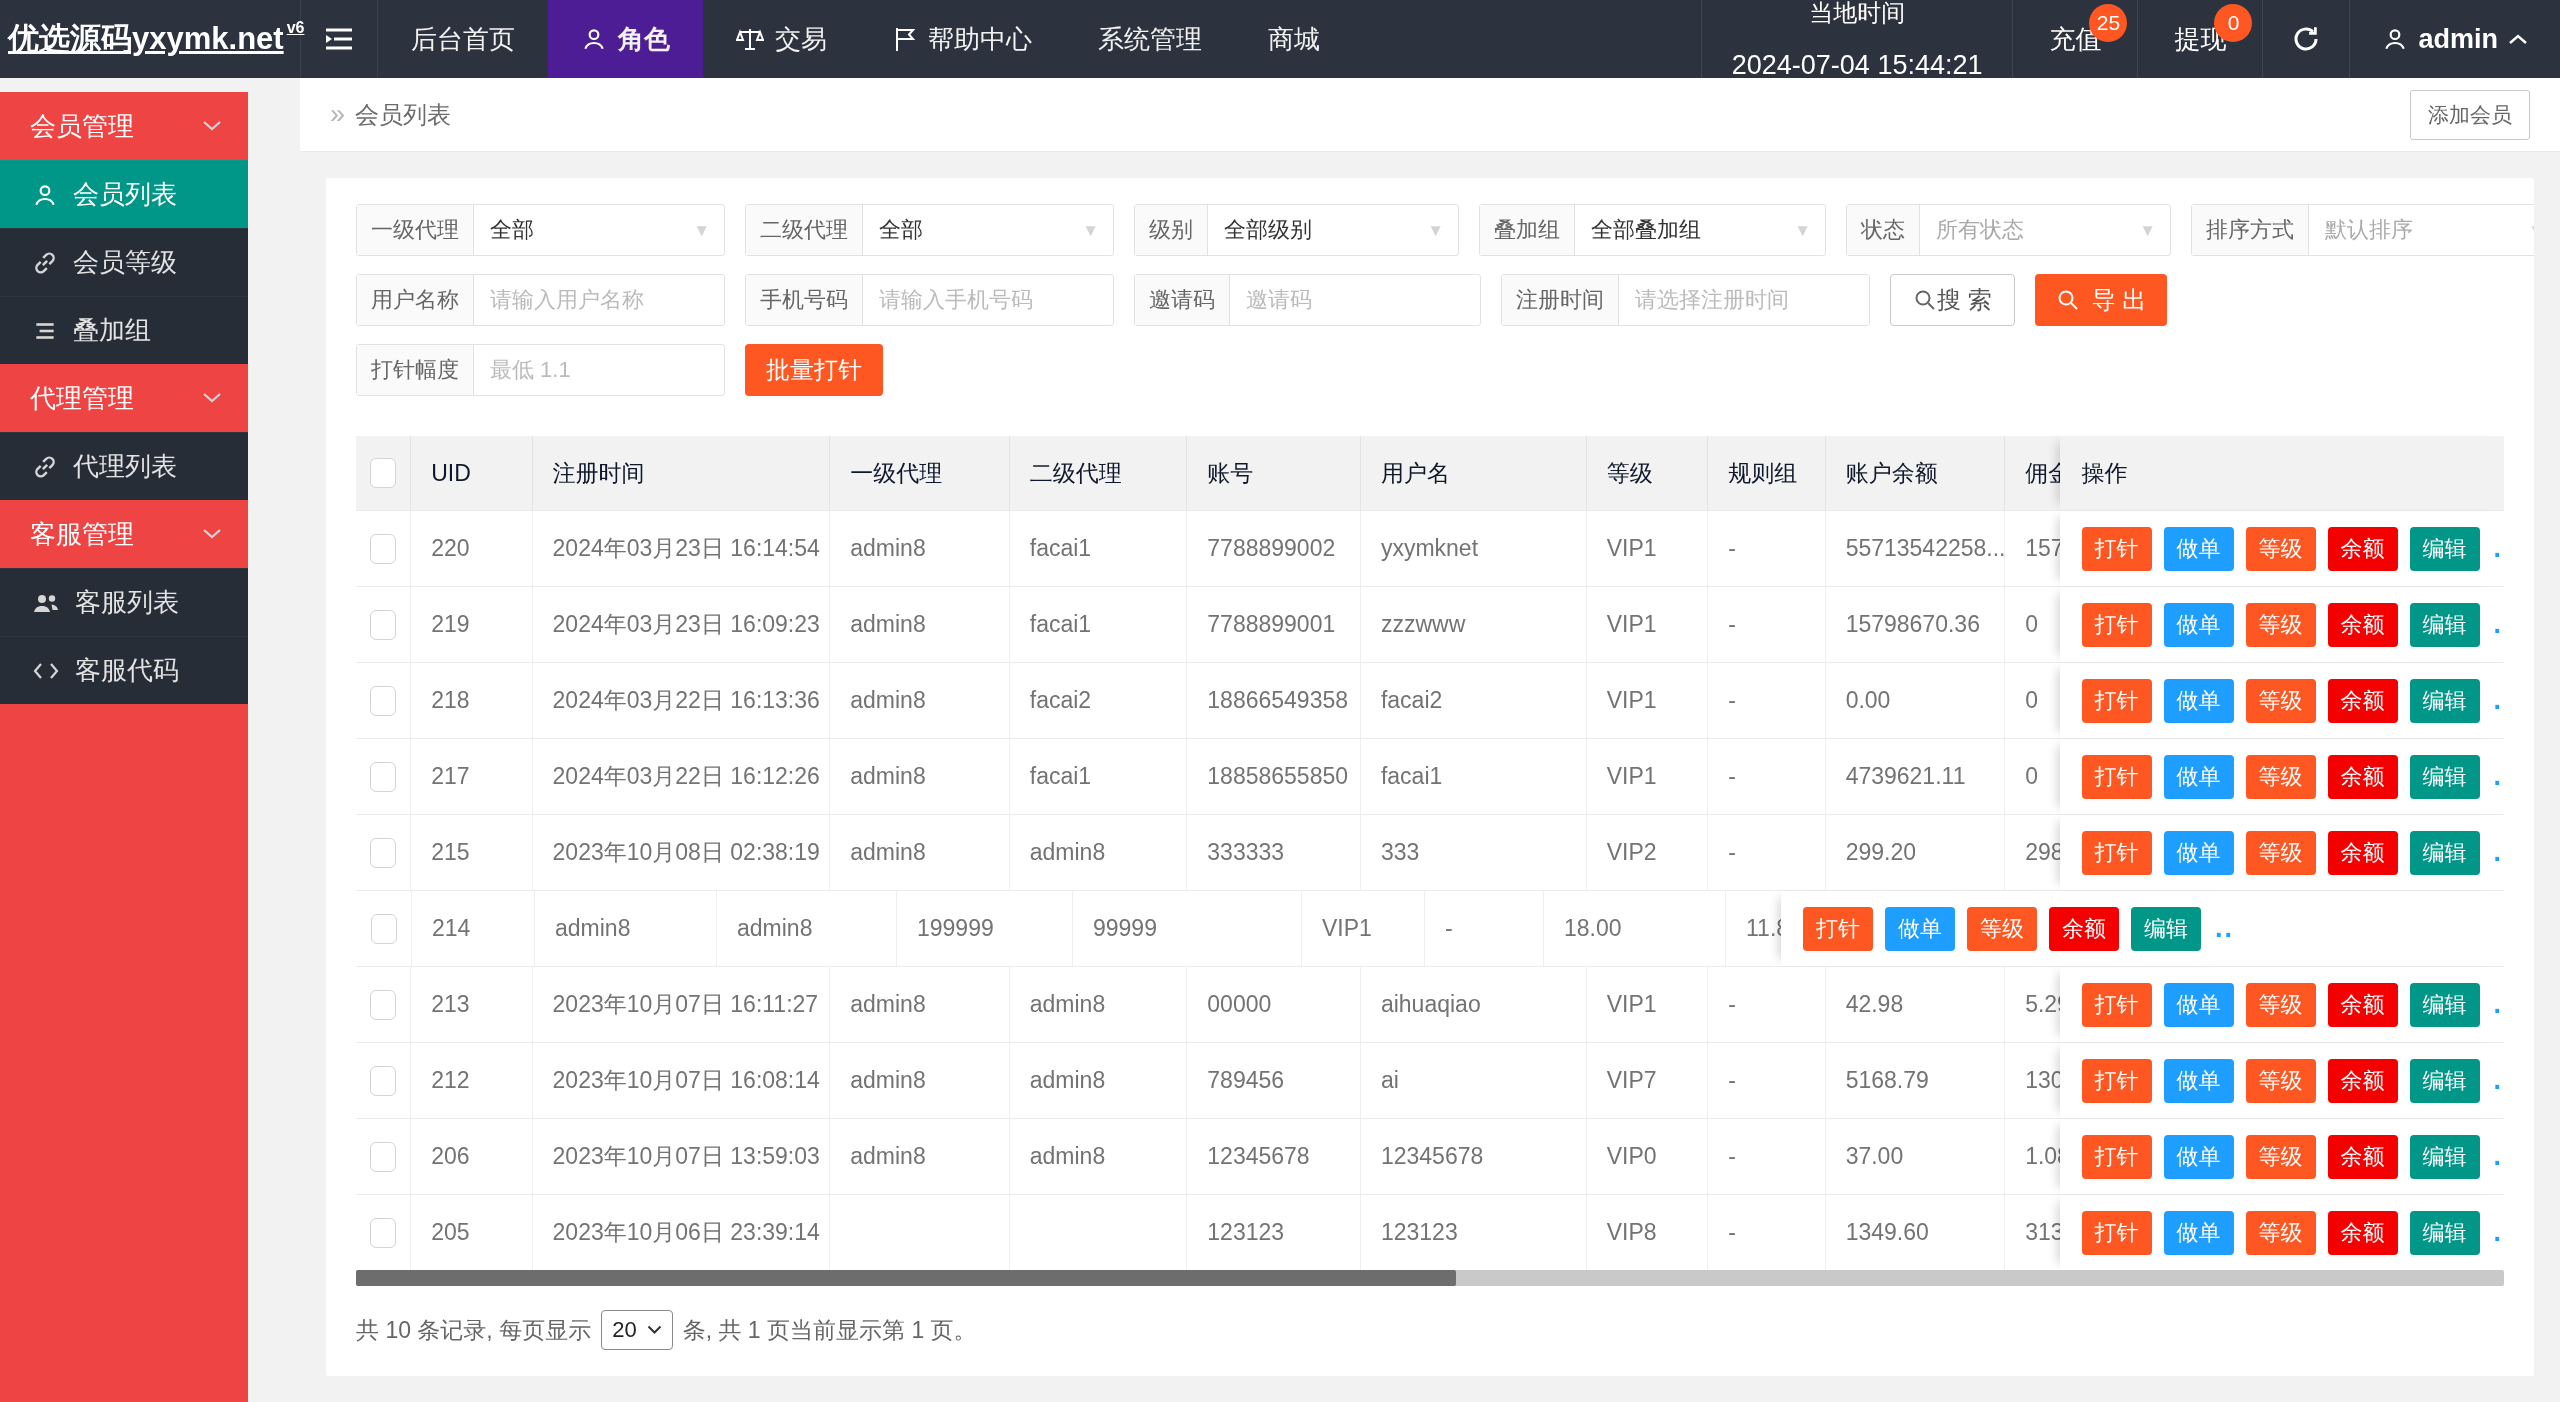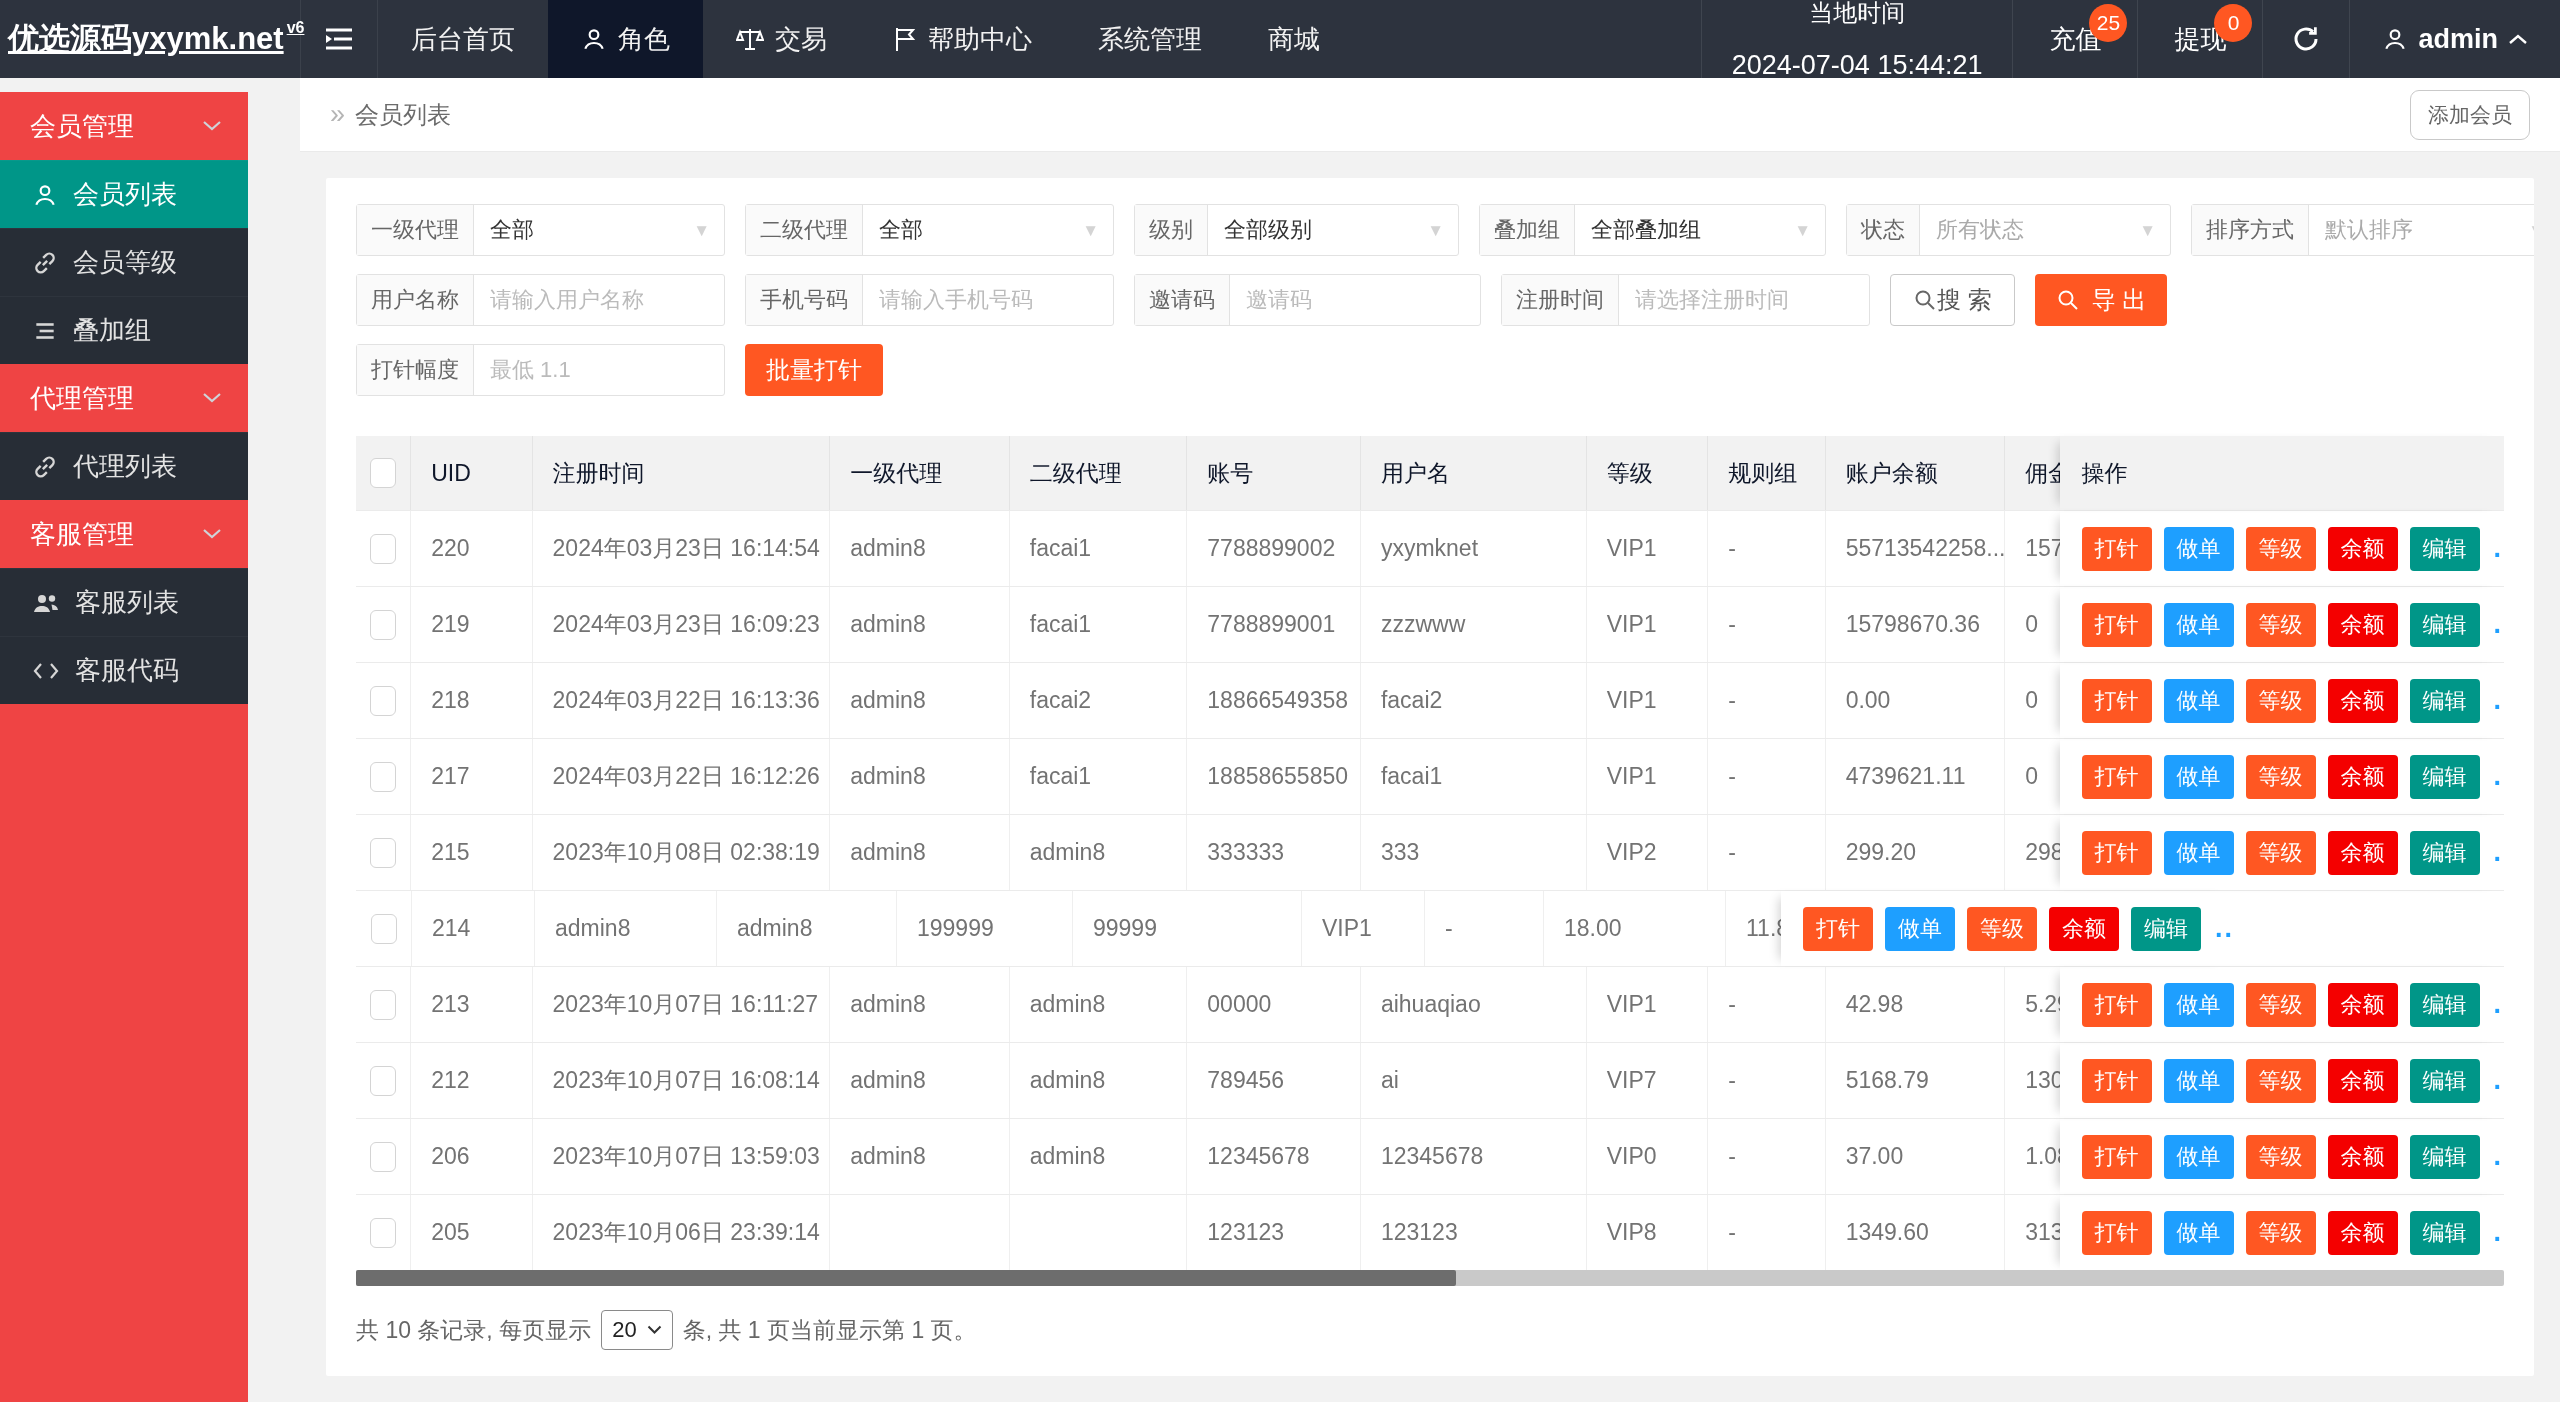--- a/index.html
+++ b/index.html
@@ -11,21 +11,21 @@
   .header { position:absolute; top:0; left:0; right:0; height:78px; background:#2d333e;
     color:#fff; display:flex; align-items:stretch; z-index:20; }
   .logo { width:300px; display:flex; align-items:center; padding-left:8px; font-size:31px;
     font-weight:bold; white-space:nowrap;text-decoration:underline; }
   .logo sup { font-size:16px; position:relative; top:-11px; margin-left:3px; font-weight:bold; }
   .collapse-btn { width:78px; display:flex; align-items:center; justify-content:center;
     border-left:1px solid rgba(255,255,255,.07); border-right:1px solid rgba(255,255,255,.07); cursor:pointer; }
   .nav { display:flex; align-items:stretch; }
   .nav-item { display:flex; align-items:center; gap:11px; padding:0 33px; font-size:26px;
     color:#f2f2f2; cursor:pointer; }
-  .nav-item.active { background:#0f172a; }
+  .nav-item.active { background:#4c1d95;font-weight:bold; }
   .header-right { margin-left:auto; display:flex; align-items:stretch; }
   .time-block { display:flex; flex-direction:column; justify-content:center; align-items:center;
     gap:21px; padding:0 30px; border-left:1px solid rgba(255,255,255,.09);
     border-right:1px solid rgba(255,255,255,.09); }
   .time-label { font-size:24px; }
   .time-value { font-size:27px; }
   .hbtn { position:relative; display:flex; align-items:center; padding:16px 36px; font-size:26px;
     border-right:1px solid rgba(255,255,255,.09); cursor:pointer; }
   .badge { position:absolute; top:4px; right:10px; min-width:38px; height:38px; line-height:38px;
     border-radius:19px; background:#ff5722; color:#fff; font-size:21px; text-align:center; padding:0 4px; }
@@ -40,21 +40,21 @@
     background:#272d36; color:#e3e3e3; font-size:26px; border-top:1px solid rgba(255,255,255,.035); cursor:pointer; }
   .side-item.active { background:#009688; color:#fff; }
   .side-item .icon, .nav-item .icon { flex:0 0 auto; }
 
   
   .main { position:absolute; left:300px; top:78px; right:0; bottom:0; background:#f2f2f2; }
   .breadcrumb-bar { height:74px; background:#fff; display:flex; align-items:center;
     padding:0 30px; border-bottom:1px solid #eaeaea; }
   .crumb-caret { color:#b5b5b5; font-size:27px; margin-right:10px; }
   .crumb-title { color:#6b6b6b; font-size:24px; }
-  .add-btn { margin-left:auto; background:#fff; border:1px solid #c9c9c9; border-radius:9px;
+  .add-btn { margin-left:auto; background:#fff; border:1px solid #c9c9c9; border-radius:3px;
     color:#666; font-size:21px; padding:10px 17px; cursor:pointer; }
 
   .content { padding:26px; height:calc(100% - 74px); }
   .card { background:#fff; width:100%; height:100%; padding:26px 30px; border-radius:2px; overflow:hidden; }
 
   
   .frow { display:flex; align-items:center; gap:20px; margin-bottom:18px; }
   .fgroup { display:inline-flex; align-items:stretch; height:52px; border:1px solid #e2e2e2;
     border-radius:3px; background:#fff; }
   .flabel { display:flex; align-items:center; padding:0 14px; background:#fafafa;

